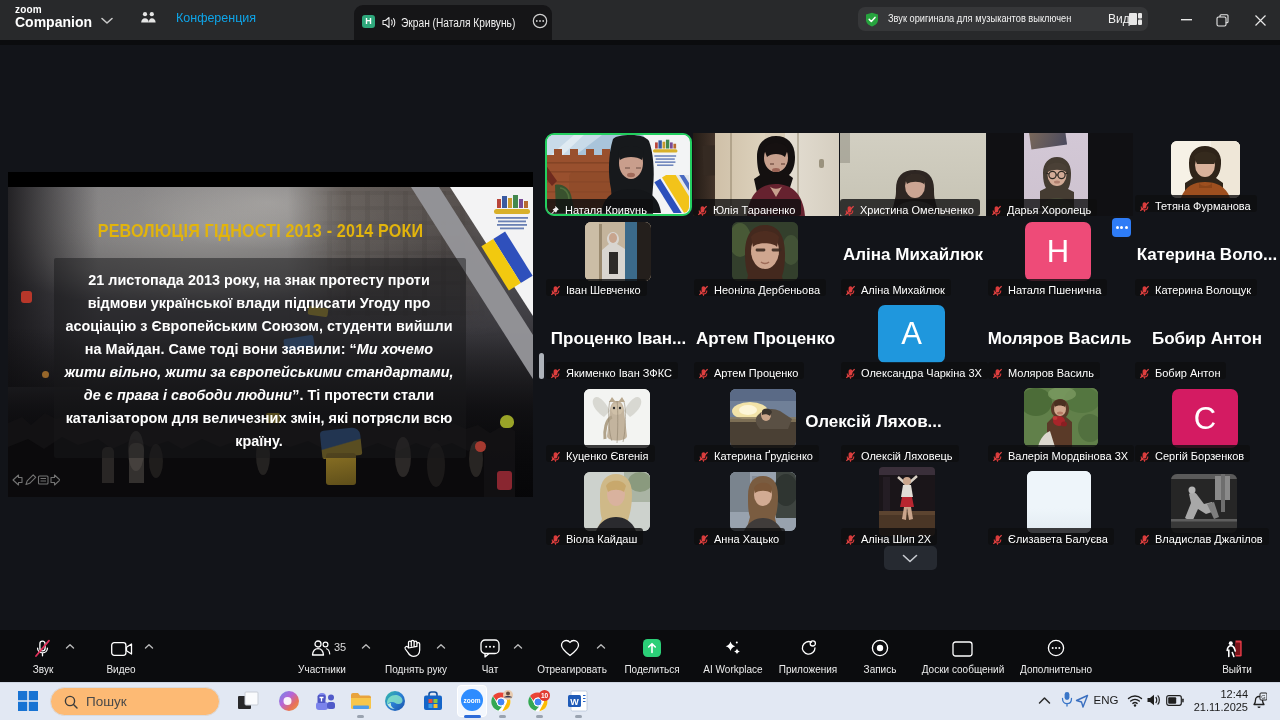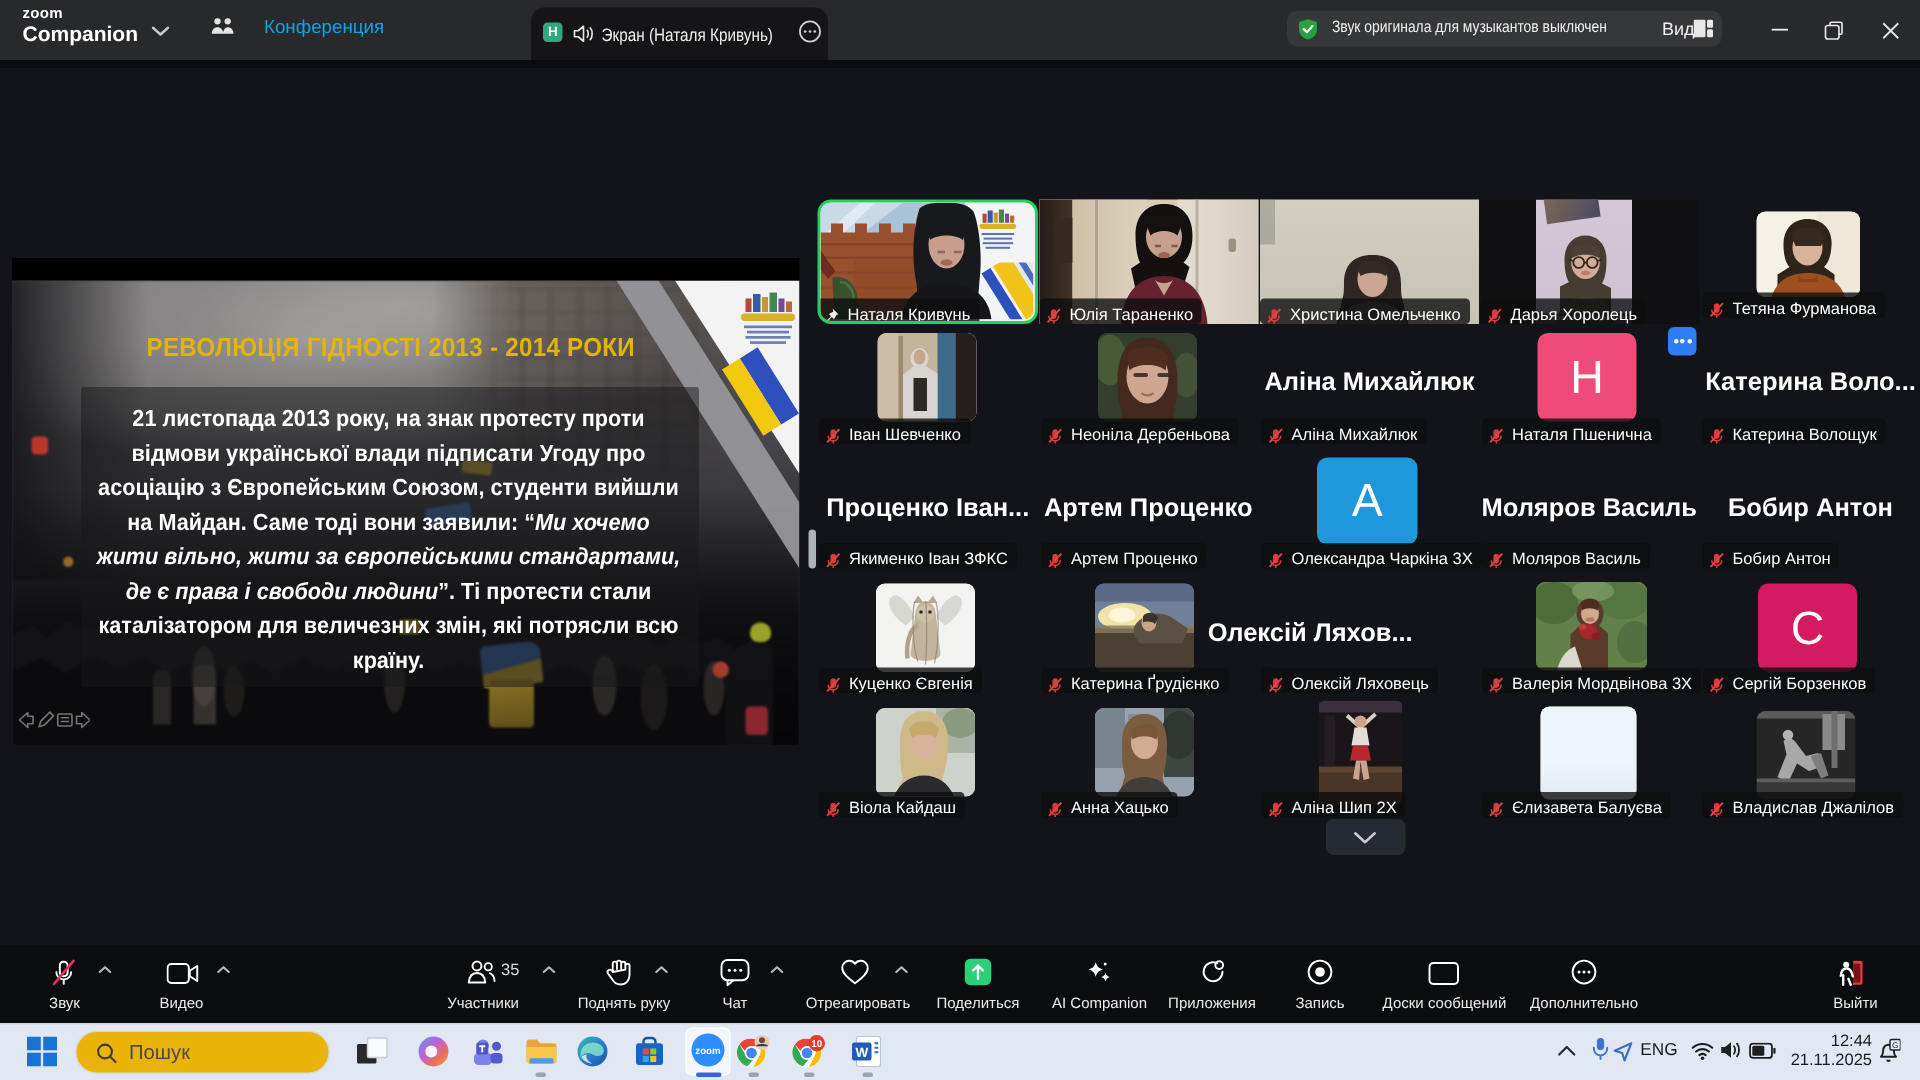--- a/index.html
+++ b/index.html
@@ -36,21 +36,21 @@
 .la{position:absolute;width:66px;height:59px;border-radius:7px;color:#fff;font-size:31px;font-weight:400;display:flex;align-items:center;justify-content:center}
 .pa{position:absolute;width:66px;height:59px;border-radius:6px;overflow:hidden}
 .vt{position:absolute;width:146px;height:83px;overflow:hidden}
 
 #toolbar{position:absolute;left:0;top:630px;width:1280px;height:52px;background:#0b0c0e}
 .ticon{position:absolute;top:9px}
 .tlabel{position:absolute;top:34px;color:#ececec;font-size:10px;white-space:nowrap;transform:translateX(-50%)}
 .tchev{position:absolute;top:13px}
 
 #taskbar{position:absolute;left:0;top:682px;width:1280px;height:38px;background:#e2e8f3;border-top:1px solid #cfd6e2}
-#search{position:absolute;left:50px;top:4px;width:170px;height:29px;background:#eab308;border:1px solid #d7dbe2;border-radius:15px;display:flex;align-items:center;color:#4a4a4a;font-size:13.5px}
+#search{position:absolute;left:50px;top:4px;width:170px;height:29px;background:#fdba74;border:1px solid #d7dbe2;border-radius:15px;display:flex;align-items:center;color:#4a4a4a;font-size:13.5px}
 .tico{position:absolute;top:689px;width:24px;height:24px}
 .runline{position:absolute;top:715px;width:7px;height:3px;border-radius:2px;background:#9aa3b0}
 #clock{position:absolute;right:32px;top:688px;text-align:right;font-size:11px;line-height:13px;color:#1b1b1b}
 </style>
 </head>
 <body>
 <div id="screen">
 <svg width="0" height="0" style="position:absolute">
 <defs>
 <g id="mic">
@@ -573,21 +573,21 @@
     <svg class="ticon" style="left:643px" width="18" height="18" viewBox="0 0 18 18">
         <rect width="18" height="18" rx="4.5" fill="#2bcf77"></rect>
         <path d="M9 13.5V5M5.7 8 9 4.7 12.3 8" stroke="#fff" stroke-width="1.6" fill="none" stroke-linecap="round" stroke-linejoin="round"></path>
       </svg>
     <div class="tlabel" style="left:652px">Поделиться</div>
     <svg class="ticon" style="left:722px" width="20" height="19" viewBox="0 0 20 19">
         <path d="M8.5 2.5c.9 2.8 1.9 3.9 4.8 4.8-2.9.9-3.9 2-4.8 4.8-.9-2.8-1.9-3.9-4.8-4.8 2.9-.9 3.9-2 4.8-4.8z" fill="#fff"></path>
         <path d="M15 9.5c.5 1.7 1.2 2.4 2.9 2.9-1.7.5-2.4 1.2-2.9 2.9-.5-1.7-1.2-2.4-2.9-2.9 1.7-.5 2.4-1.2 2.9-2.9z" fill="#fff"></path>
         <circle cx="14.8" cy="3.6" r="1" fill="#fff"></circle>
       </svg>
-    <div class="tlabel" style="left:733px">AI Companion</div>
+    <div class="tlabel" style="left:733px">AI Workplace</div>
     <svg class="ticon" style="left:799px" width="19" height="18" viewBox="0 0 19 18">
         <path d="M12.5 3.2a6.3 6.3 0 1 0 3.5 5.6" fill="none" stroke="#fff" stroke-width="1.3" stroke-linecap="round"></path>
         <circle cx="13.8" cy="4.4" r="2.6" fill="none" stroke="#fff" stroke-width="1.3"></circle>
       </svg>
     <div class="tlabel" style="left:808px">Приложения</div>
     <svg class="ticon" style="left:871px" width="18" height="18" viewBox="0 0 18 18">
         <circle cx="9" cy="9" r="7.6" fill="none" stroke="#fff" stroke-width="1.3"></circle>
         <circle cx="9" cy="9" r="3.2" fill="#fff"></circle>
       </svg>
     <div class="tlabel" style="left:880px">Запись</div>

